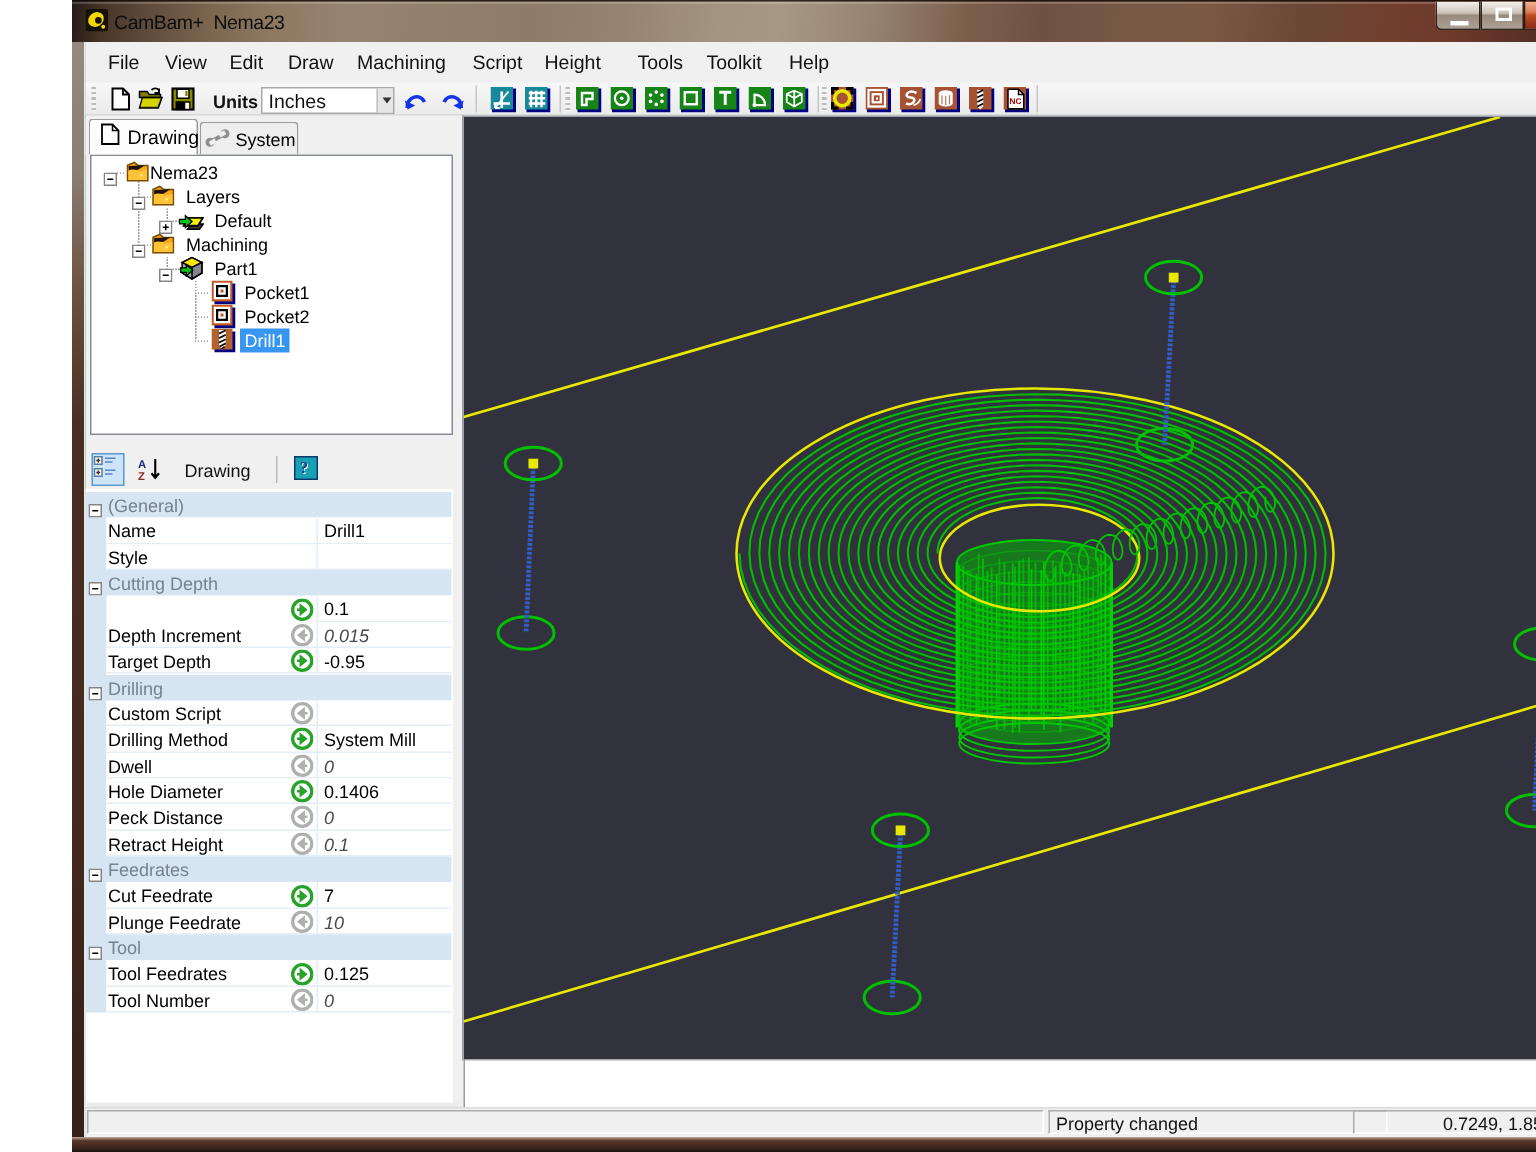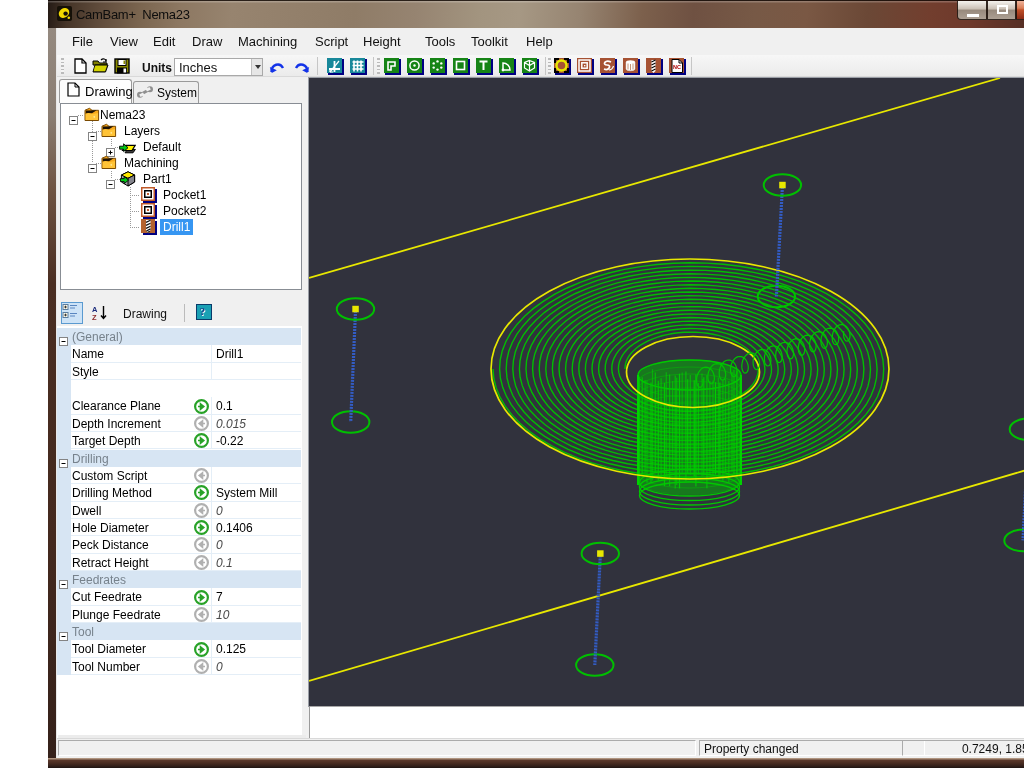--- a/index.html
+++ b/index.html
@@ -421,22 +421,28 @@
       <span class="cattx">(General)</span>
     </div>
     <div class="abs prow" style="top:345.4px;height:18px">
 <div class="plabel">Name</div>
     </div>
 <div class="abs pval" style="top:345.4px;height:17.35px;color:#000;">Drill1</div>
     <div class="abs prow" style="top:362.7px;height:17.35px">
 <div class="plabel">Style</div>
     </div>
 <div class="abs pval" style="top:362.7px;height:17.35px;color:#000;"></div>
-    <div class="abs prow" style="top:397.4px;height:17.35px">
-<div class="plabel">Clearance Plane</div>
+    <div class="abs cat" style="top:380.1px;height:17.35px">
+      <span class="catexp"><svg width="9" height="9" viewBox="0 0 9 9" style="">
+          <rect x="0.5" y="0.5" width="8" height="8" fill="#fff" stroke="#848484"></rect>
+          <g stroke="#000">
+            <path d="M2.5 4.5 h4"></path>
+          </g>
+        </svg></span>
+      <span class="cattx">Cutting Depth</span>
     </div>
     <div class="abs" style="left:146px;top:398.6px"><svg width="15" height="15" viewBox="0 0 15 15" style="">
         <circle cx="7.5" cy="7.5" r="6.4" fill="#fff" stroke="#28a228" stroke-width="2.2"></circle>
         <path d="M4 7.5 h4 M6.5 4.8 L9.8 7.5 L6.5 10.2 Z" stroke="#28a228" stroke-width="1.6" fill="#28a228"></path>
       </svg></div>
 <div class="abs pval" style="top:397.4px;height:17.35px;color:#000;">0.1</div>
     <div class="abs prow" style="top:414.8px;height:17.35px">
 <div class="plabel">Depth Increment</div>
     </div>
     <div class="abs" style="left:146px;top:416.0px"><svg width="15" height="15" viewBox="0 0 15 15" style="">
@@ -444,21 +450,21 @@
         <path d="M11 7.5 h-4 M8.5 4.8 L5.2 7.5 L8.5 10.2 Z" stroke="#b0b0b0" stroke-width="1.6" fill="#b0b0b0"></path>
       </svg></div>
 <div class="abs pval" style="top:414.8px;height:17.35px;font-style:italic;color:#494949;">0.015</div>
     <div class="abs prow" style="top:432.1px;height:17.35px">
 <div class="plabel">Target Depth</div>
     </div>
     <div class="abs" style="left:146px;top:433.3px"><svg width="15" height="15" viewBox="0 0 15 15" style="">
         <circle cx="7.5" cy="7.5" r="6.4" fill="#fff" stroke="#28a228" stroke-width="2.2"></circle>
         <path d="M4 7.5 h4 M6.5 4.8 L9.8 7.5 L6.5 10.2 Z" stroke="#28a228" stroke-width="1.6" fill="#28a228"></path>
       </svg></div>
-<div class="abs pval" style="top:432.1px;height:17.35px;color:#000;">-0.22</div>
+<div class="abs pval" style="top:432.1px;height:17.35px;color:#000;">-0.95</div>
     <div class="abs prow" style="top:466.8px;height:17.35px">
 <div class="plabel">Custom Script</div>
     </div>
     <div class="abs cat" style="top:449.5px;height:17.35px">
       <span class="catexp"><svg width="9" height="9" viewBox="0 0 9 9" style="">
           <rect x="0.5" y="0.5" width="8" height="8" fill="#fff" stroke="#848484"></rect>
           <g stroke="#000">
             <path d="M2.5 4.5 h4"></path>
           </g>
         </svg></span>
@@ -537,21 +543,21 @@
     <div class="abs cat" style="top:623.0px;height:17.35px">
       <span class="catexp"><svg width="9" height="9" viewBox="0 0 9 9" style="">
           <rect x="0.5" y="0.5" width="8" height="8" fill="#fff" stroke="#848484"></rect>
           <g stroke="#000">
             <path d="M2.5 4.5 h4"></path>
           </g>
         </svg></span>
       <span class="cattx">Tool</span>
     </div>
     <div class="abs prow" style="top:640.3px;height:17.35px">
-<div class="plabel">Tool Diameter</div>
+<div class="plabel">Tool Feedrates</div>
     </div>
     <div class="abs" style="left:146px;top:641.5px"><svg width="15" height="15" viewBox="0 0 15 15" style="">
         <circle cx="7.5" cy="7.5" r="6.4" fill="#fff" stroke="#28a228" stroke-width="2.2"></circle>
         <path d="M4 7.5 h4 M6.5 4.8 L9.8 7.5 L6.5 10.2 Z" stroke="#28a228" stroke-width="1.6" fill="#28a228"></path>
       </svg></div>
 <div class="abs pval" style="top:640.3px;height:17.35px;color:#000;">0.125</div>
     <div class="abs prow" style="top:657.7px;height:17.35px">
 <div class="plabel">Tool Number</div>
     </div>
     <div class="abs" style="left:146px;top:658.9px"><svg width="15" height="15" viewBox="0 0 15 15" style="">

